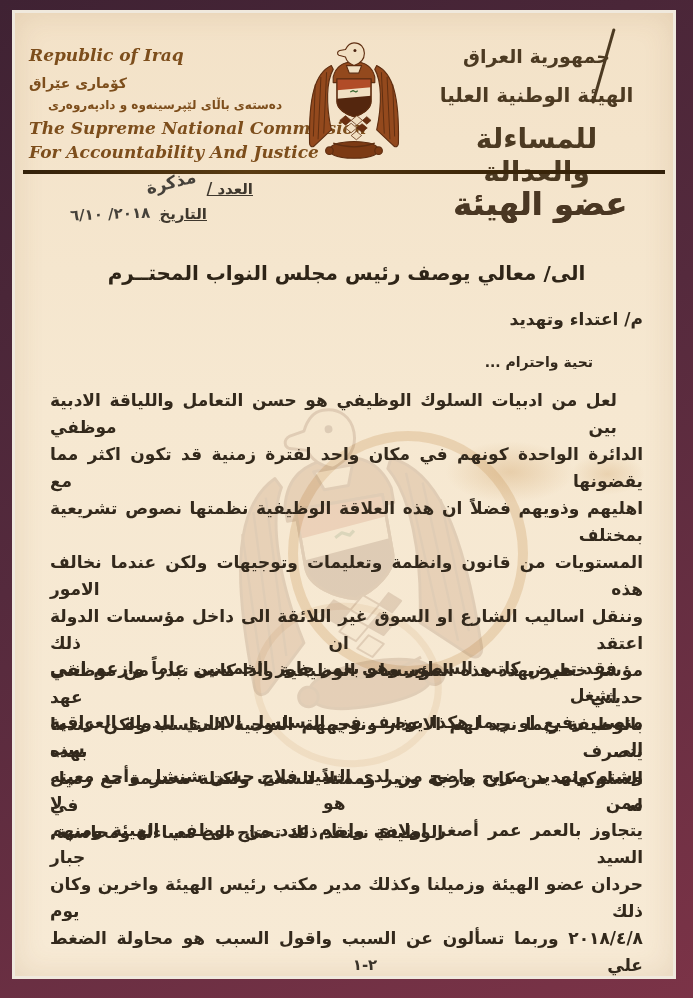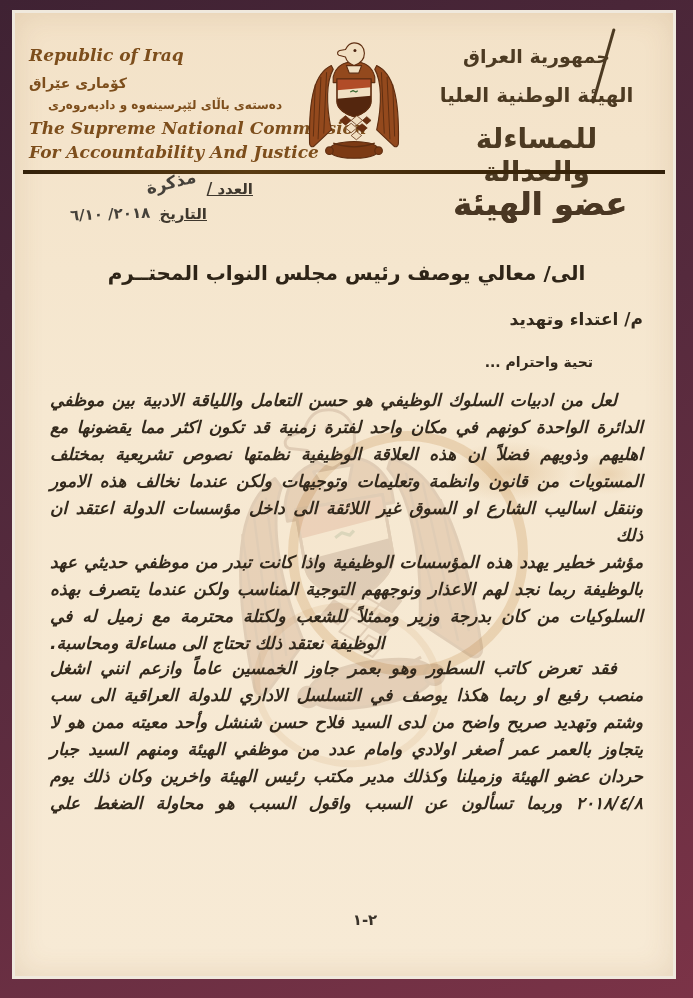--- a/index.html
+++ b/index.html
@@ -44,24 +44,24 @@
     font-size:32px;font-weight:bold;color:#4a3723;direction:rtl;text-shadow:0.5px 0 #4a3723;}
   
   .letter{position:absolute;left:35px;top:0;width:593px;height:100%;direction:rtl;color:#33291c;}
   .to-line{position:absolute;top:248px;width:100%;text-align:center;font-size:20px;font-weight:bold;color:#2e2417;}
   .subject-line{position:absolute;top:296px;width:100%;font-size:17px;font-weight:bold;}
   .greeting{position:absolute;top:341px;width:100%;box-sizing:border-box;padding-right:50px;
     text-align:right;font-size:14px;font-weight:bold;}
   .para{position:absolute;width:100%;font-size:17px;font-weight:600;line-height:27px;}
   .para1{top:374px;}
   .para2{top:642px;}
-  .bline{width:100%;box-sizing:border-box;text-align:justify;text-align-last:justify;text-justify:inter-word;font-style:italic;}
+  .bline{width:100%;box-sizing:border-box;text-align:justify;text-align-last:justify;text-justify:inter-word;}
   .bline-first{padding-right:26px;}
   .para1 .bline-last{text-align-last:left;}
-  .page-num{position:absolute;top:898px;width:100%;box-sizing:border-box;padding-left:37px;
+  .page-num{position:absolute;top:943px;width:100%;box-sizing:border-box;padding-left:37px;
     text-align:center;font-size:15px;font-weight:600;color:#3a332a;direction:ltr;}
   
   .wm-eagle{position:absolute;left:200px;top:390px;width:270px;opacity:0.14;transform:rotate(-10deg);pointer-events:none;}
   .wm-ring1{position:absolute;left:273px;top:418px;width:220px;height:225px;border-radius:50%;
     border:10px solid rgba(200,150,90,0.28);pointer-events:none;}
   .wm-ring2{position:absolute;left:238px;top:590px;width:175px;height:150px;border-radius:50%;
     border:7px solid rgba(200,150,90,0.14);transform:rotate(8deg);pointer-events:none;}
   .wm-blob1{position:absolute;left:430px;top:428px;width:130px;height:62px;border-radius:50%;
     background:radial-gradient(rgba(205,158,98,0.35),rgba(205,158,98,0) 70%);pointer-events:none;}
   .wm-blob2{position:absolute;left:555px;top:440px;width:75px;height:42px;border-radius:50%;

